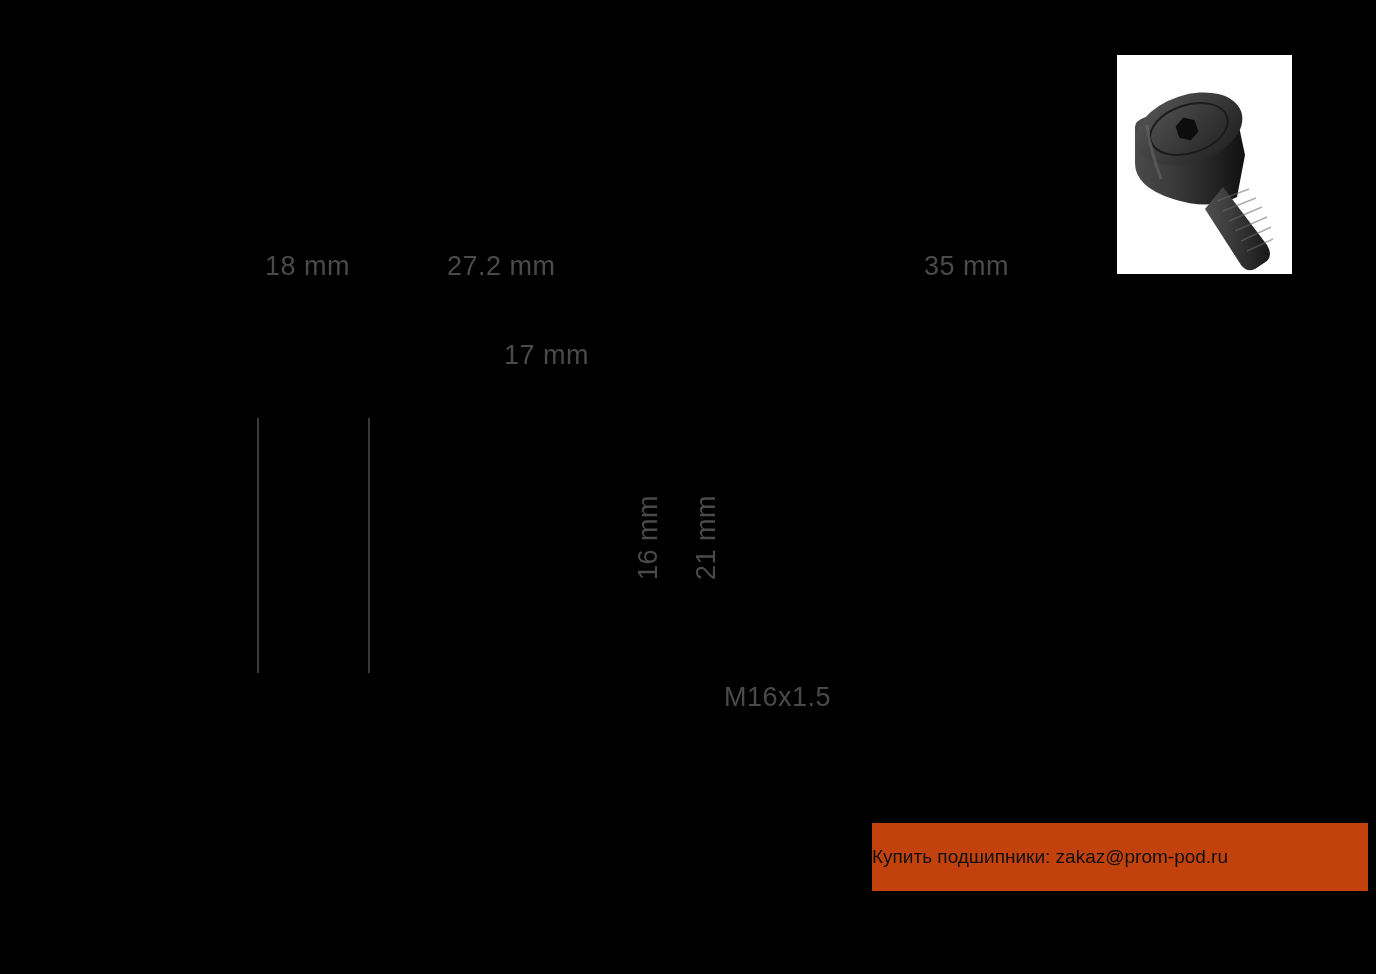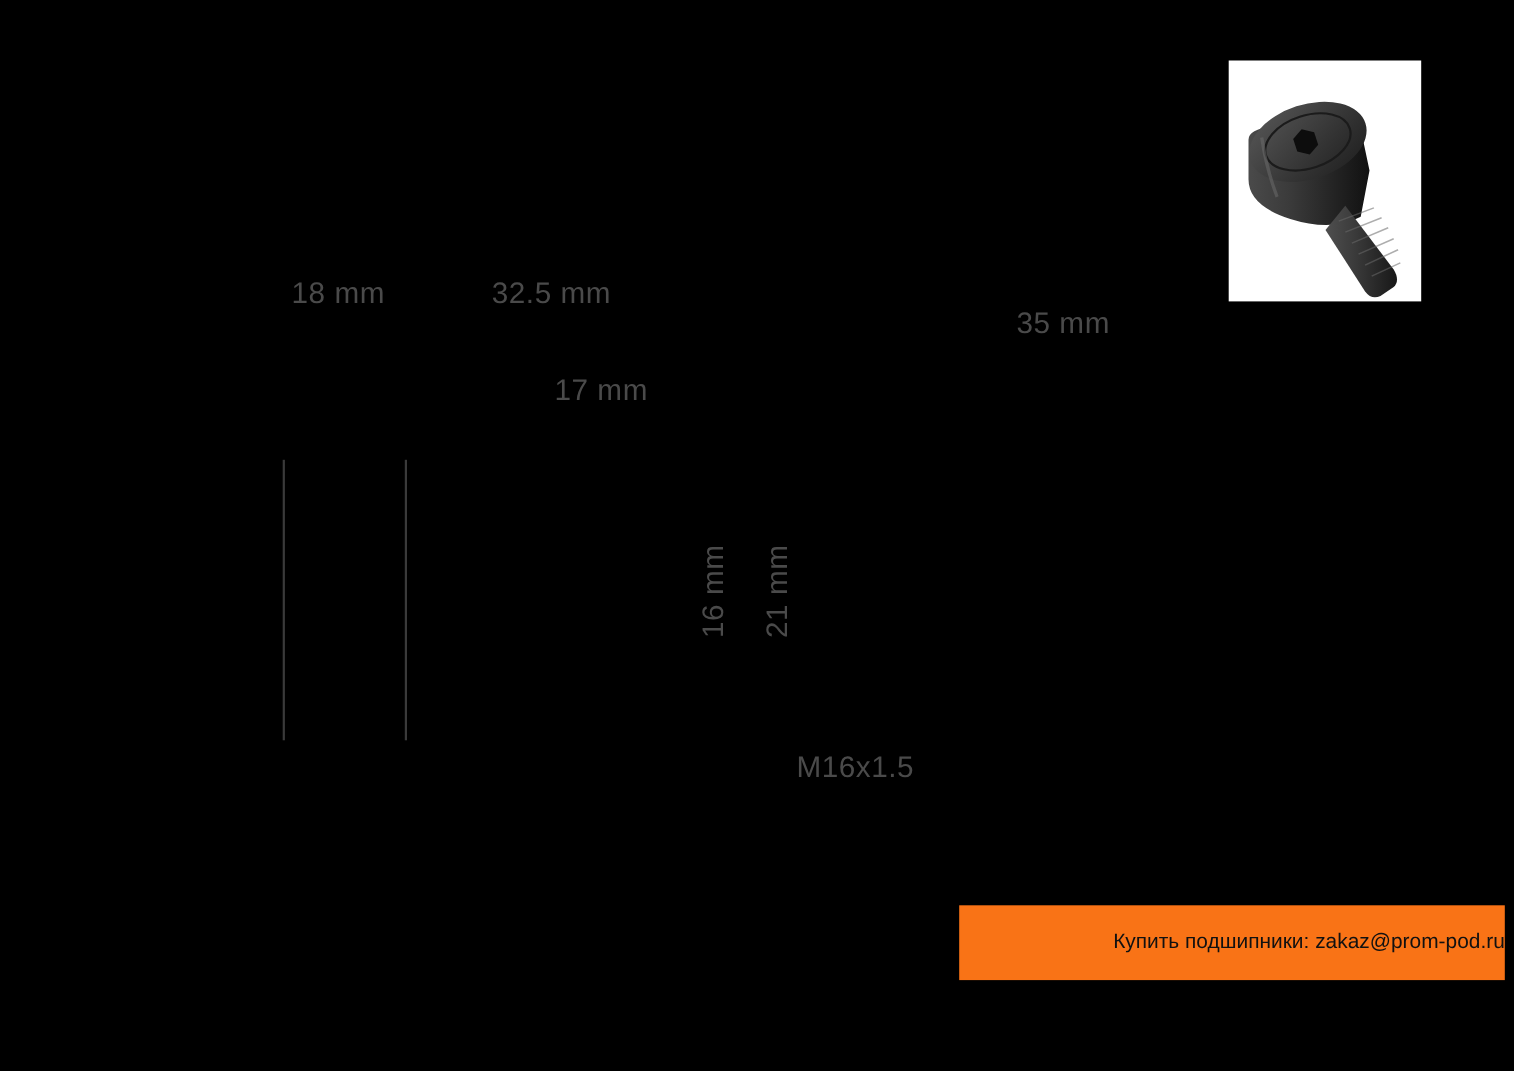--- a/index.html
+++ b/index.html
@@ -39,43 +39,43 @@
     background: #3a3a3a;
     width: 2px;
   }
   .product-photo {
     position: absolute;
     background: #ffffff;
     overflow: hidden;
   }
   .watermark-box {
     position: absolute;
-    background: #f97316;
+    background: #c2410c;
     display: flex;
     align-items: center;
-    justify-content: flex-end;
+    justify-content: flex-start;
   }
   .watermark-text {
     color: #111111;
     font-size: 19px;
     font-family: "Liberation Sans", sans-serif;
     white-space: nowrap;
   }
 </style>
 </head>
 <body>
 
 <div class="stage">
 
   <div class="rule-line" style="left:257px; top:418px; height:255px;"></div>
   <div class="rule-line" style="left:368px; top:418px; height:255px;"></div>
 
   <div class="dim-label" style="left:265px; top:251px;">18 mm</div>
-  <div class="dim-label" style="left:447px; top:251px;">32.5 mm</div>
-  <div class="dim-label" style="left:924px; top:251px;margin-top:28px;">35 mm</div>
+  <div class="dim-label" style="left:447px; top:251px;">27.2 mm</div>
+  <div class="dim-label" style="left:924px; top:251px;">35 mm</div>
   <div class="dim-label" style="left:504px; top:340px;">17 mm</div>
 
   <div class="dim-label vertical" style="left:633px; top:495px;">16 mm</div>
   <div class="dim-label vertical" style="left:691px; top:495px;">21 mm</div>
 
   <div class="dim-label" style="left:724px; top:682px;">M16x1.5</div>
 
   <div class="product-photo" style="left:1117px; top:55px; width:175px; height:219px;">
     <svg width="175" height="219" viewBox="0 0 175 219">
       <defs>

